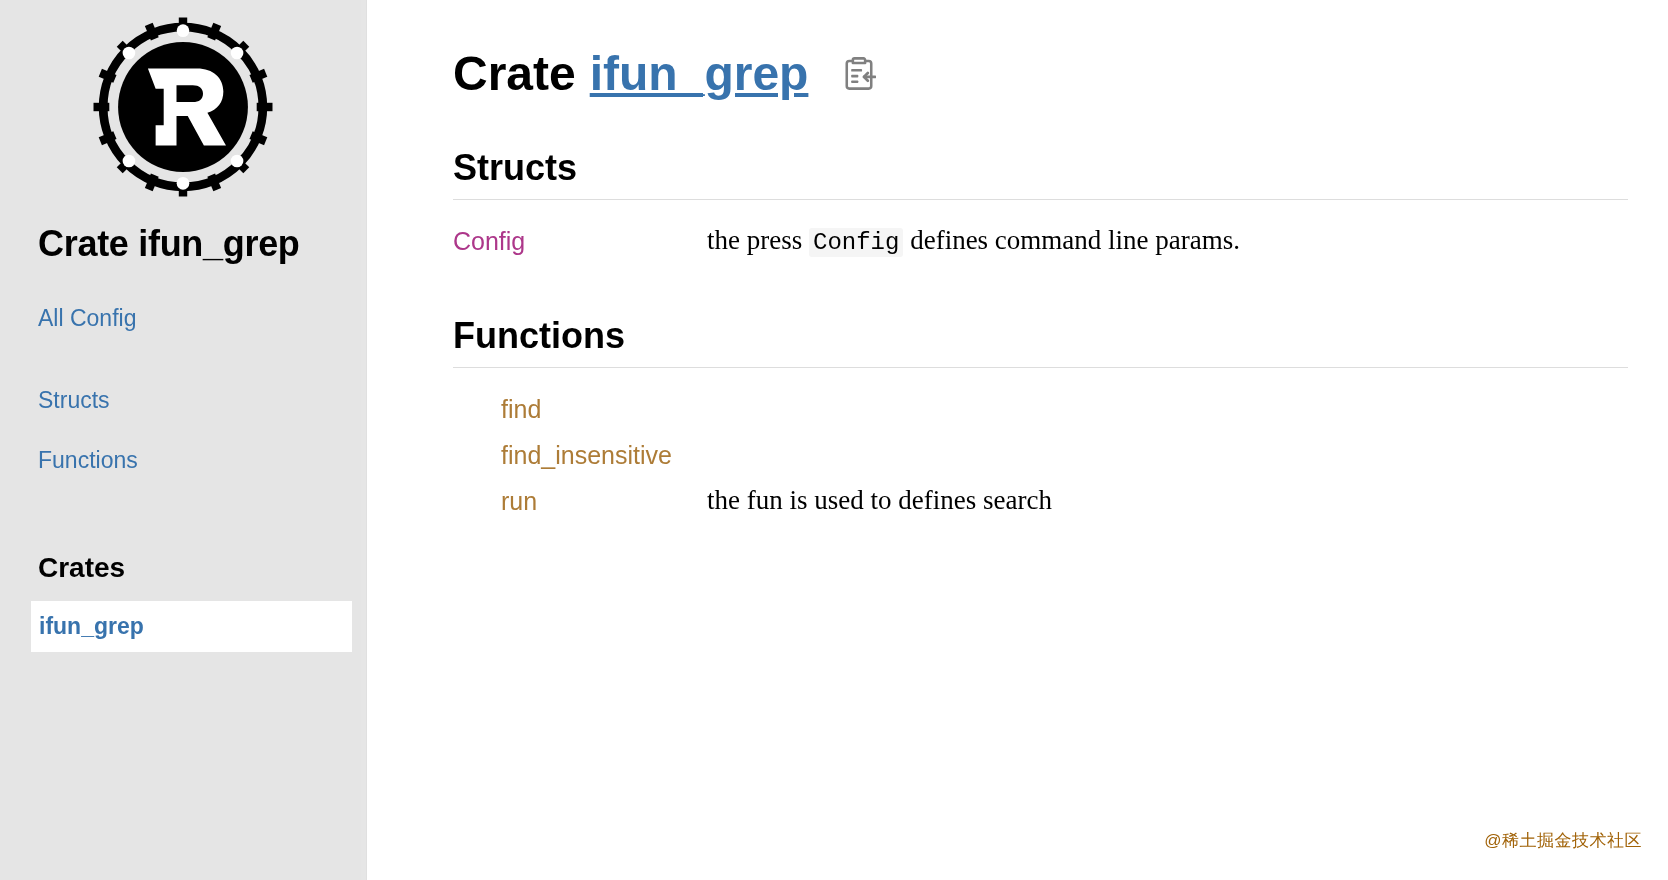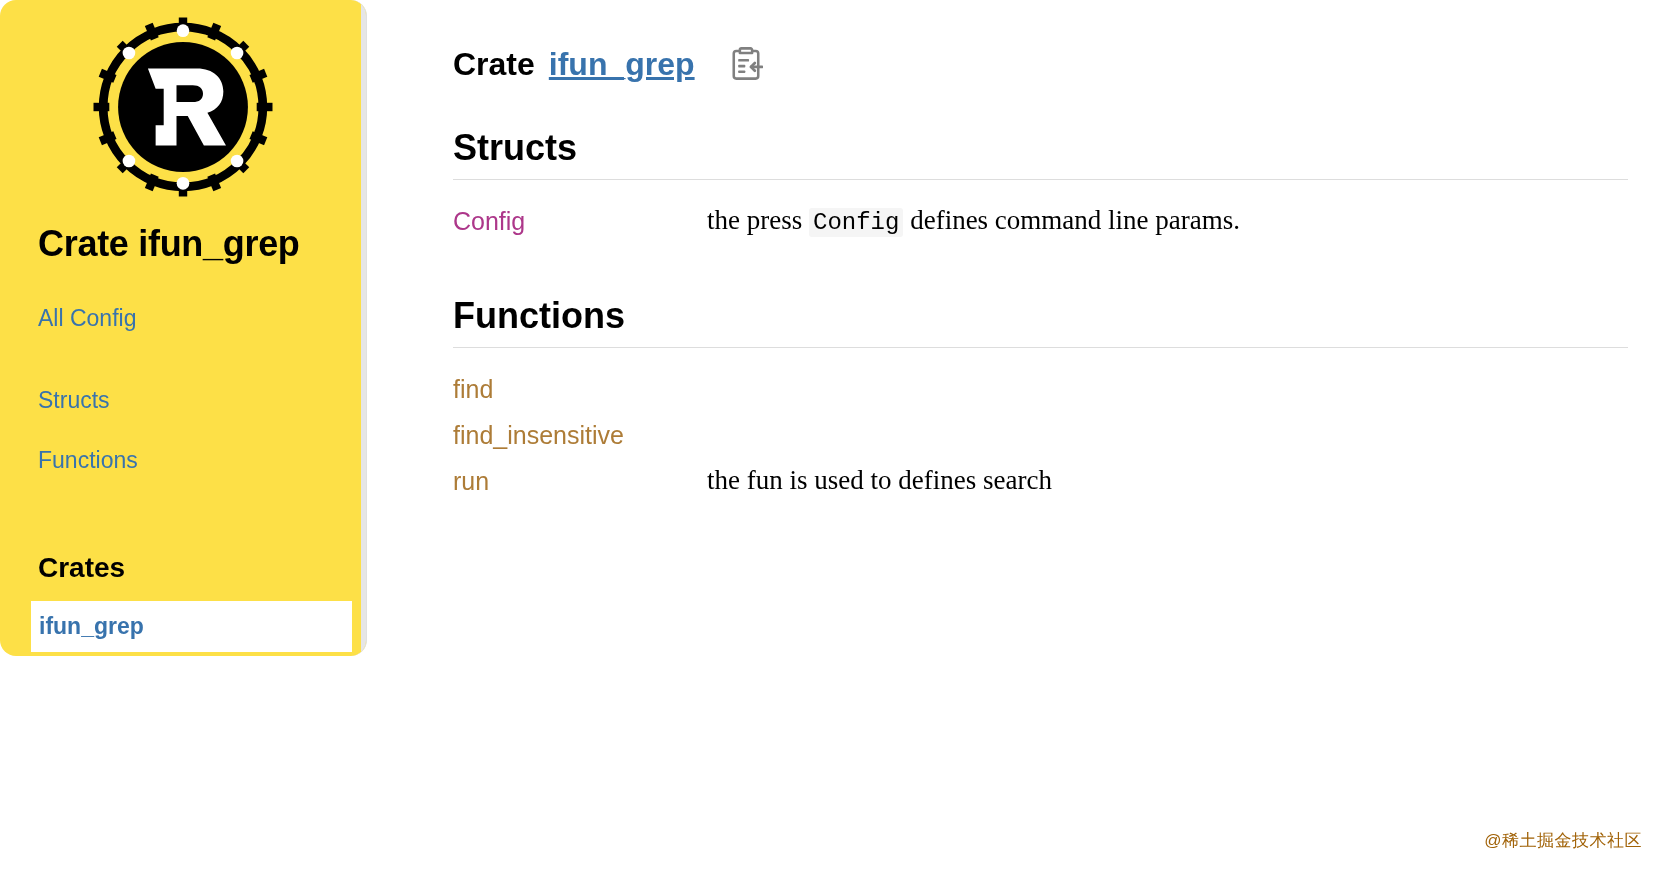--- a/index.html
+++ b/index.html
@@ -13,27 +13,26 @@
   #page {
     position: relative;
     width: 1668px; height: 880px;
     background: #ffffff;
     display: flex;
   }
 
   
   #sidebar {
     width: 367px;
-    height: 656px;
-    background: #fde047;
+    height: 880px;
+    background: #e5e5e5;
     border-right: 1px solid #e0e0e0;
     position: relative;
     flex: 0 0 367px;
     overflow: hidden;
-    border-radius: 16px;
   }
   #logo-wrap {
     padding-top: 14px;
     display: flex;
     justify-content: center;
   }
   #logo-wrap svg { display: block; }
 
   .side-title {
     margin: 0;
@@ -122,21 +121,21 @@
   #search-input::placeholder {
     color: #7a7a7a;
     opacity: 1;
   }
 
   .main-inner { padding-left: 86px; padding-right: 40px; }
 
   #crate-heading {
     margin: 0;
     padding-top: 44px;
-    font-size: 32px;
+    font-size: 48px;
     font-weight: 700;
     line-height: 1.25;
     color: #000000;
     display: flex;
     align-items: center;
   }
   #crate-heading .kw { color: #000000; }
   #crate-heading .crate-name {
     color: #3873ad;
     margin-left: 14px;
@@ -174,21 +173,21 @@
     vertical-align: top;
   }
   .item-name-cell { width: 254px; padding-right: 10px !important; }
   .item-link {
     font-size: 25px;
     text-decoration: none;
     line-height: 1.84;
     white-space: nowrap;
   }
   .item-link.struct { color: #ad378a; }
-  .item-link.fn { color: #ad7c37; }
+  .item-link.fn { color: #ad7c37; margin-left: 48px; }
   .item-desc {
     font-family: "Liberation Serif", serif;
     font-size: 27px;
     color: #000000;
     line-height: 1.7;
   }
   .item-desc code {
     font-family: "Liberation Mono", monospace;
     font-size: 24px;
     background: #f5f5f5;

